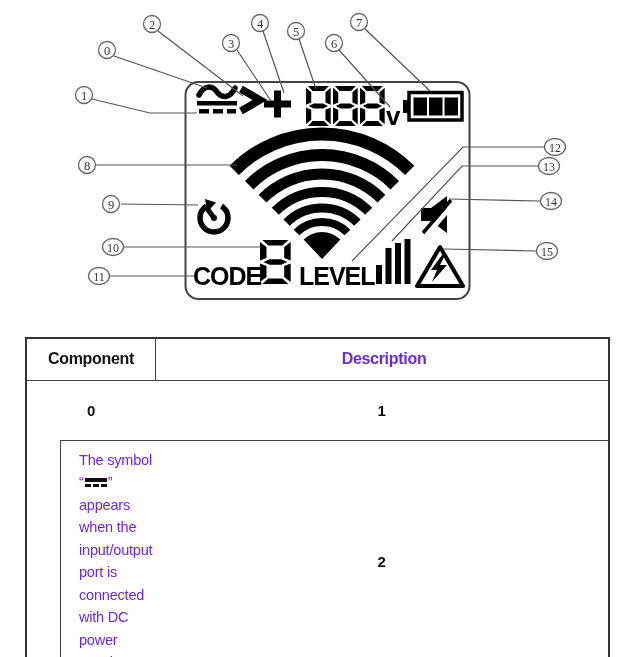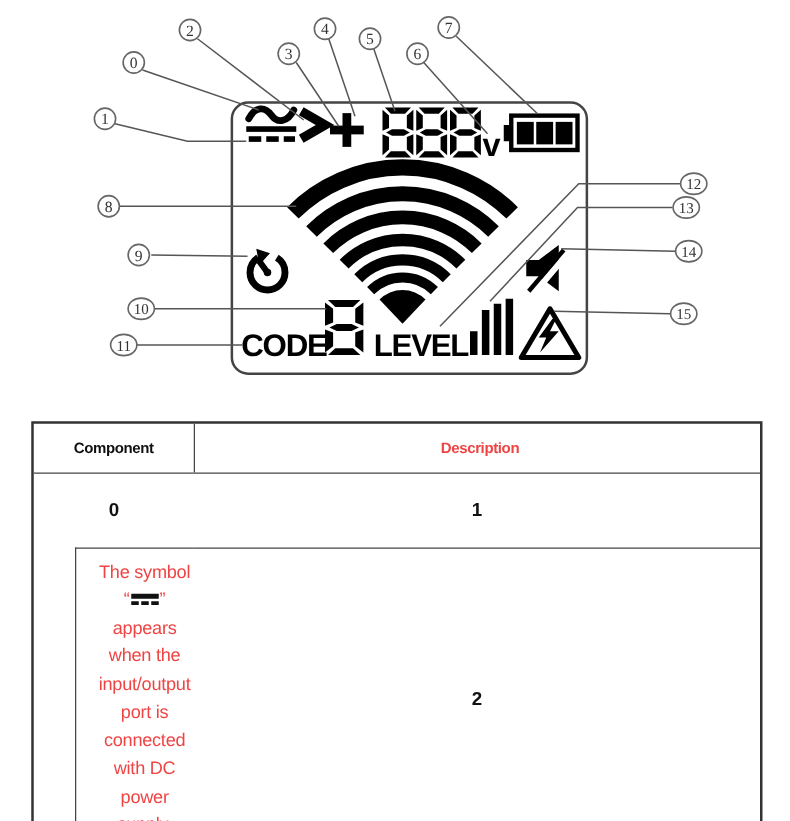--- a/index.html
+++ b/index.html
@@ -9,23 +9,23 @@
   svg text{font-family:"Liberation Sans",sans-serif;}
   svg text.callout-num{font-family:"Liberation Serif",serif;}
 
   
   .comp-table{position:absolute;left:25px;top:337px;width:581px;
       border:2px solid #333;display:grid;grid-template-columns:128px 1fr;}
   .cell{display:flex;align-items:center;box-sizing:border-box;
       border-top:1.5px solid #444;font-size:14.5px;letter-spacing:-0.2px;line-height:1.55;}
   .cell.first-row{border-top:none;}
   .cell.desc{border-left:1.5px solid #444;padding:8px 14px 8px 18px;
-      text-align:center;color:#ef4444;}
+      text-align:left;color:#6d28d9;}
   .cell.comp{justify-content:center;font-weight:bold;font-size:15px;}
-  .cell.th{justify-content:center;font-weight:bold;font-size:12px;letter-spacing:-0.3px;}
+  .cell.th{justify-content:center;font-weight:bold;font-size:16px;letter-spacing:-0.3px;}
   
   .sym{font-weight:bold;white-space:nowrap;}
   .sym-ac{font-family:"DejaVu Sans",sans-serif;font-size:19px;line-height:0;vertical-align:-2px;}
   .sym-gt{font-size:16px;}
   .sym-minus{font-size:15px;}
   .sym-dc{display:inline-block;position:relative;width:24px;height:13px;vertical-align:-2px;}
   .sym-dc::before{content:"";position:absolute;left:1px;right:1px;top:2px;height:3.5px;background:#111;}
   .sym-dc::after{content:"";position:absolute;left:1px;right:1px;top:8px;border-top:3.5px dashed #111;}
 </style>
 </head>

